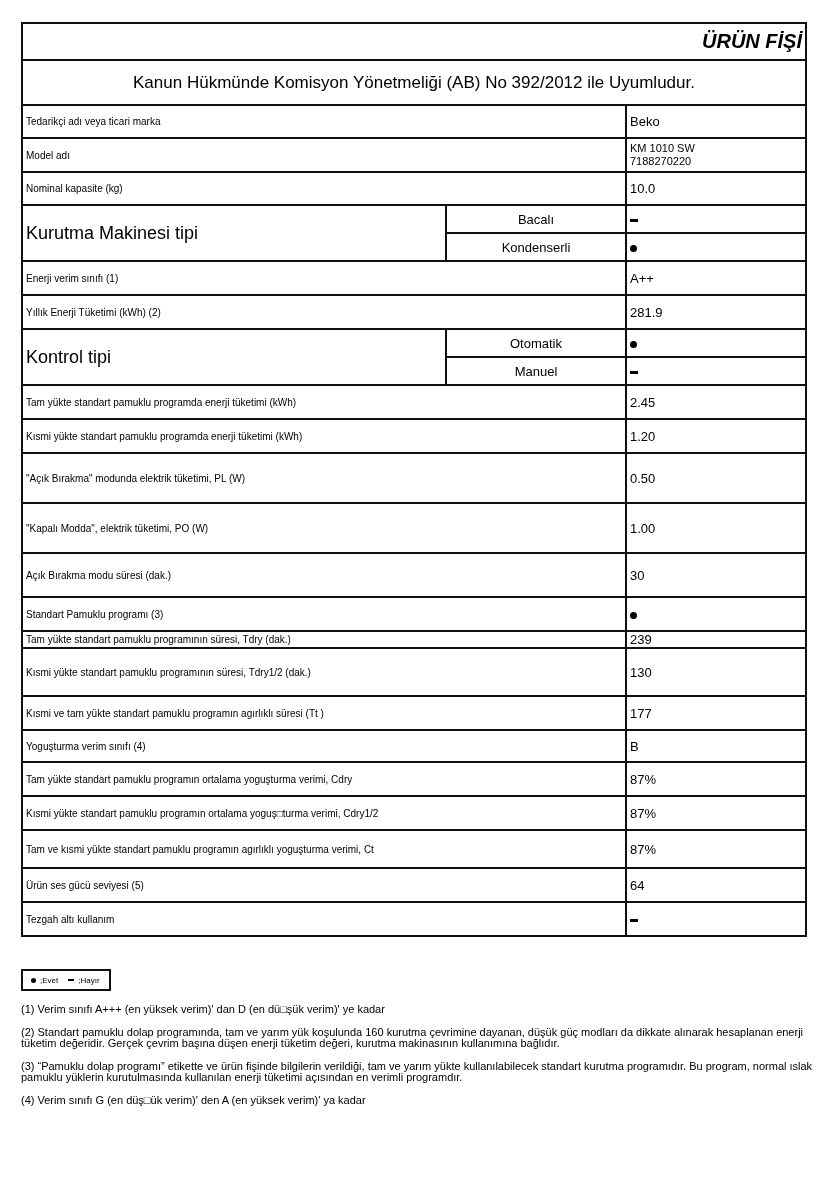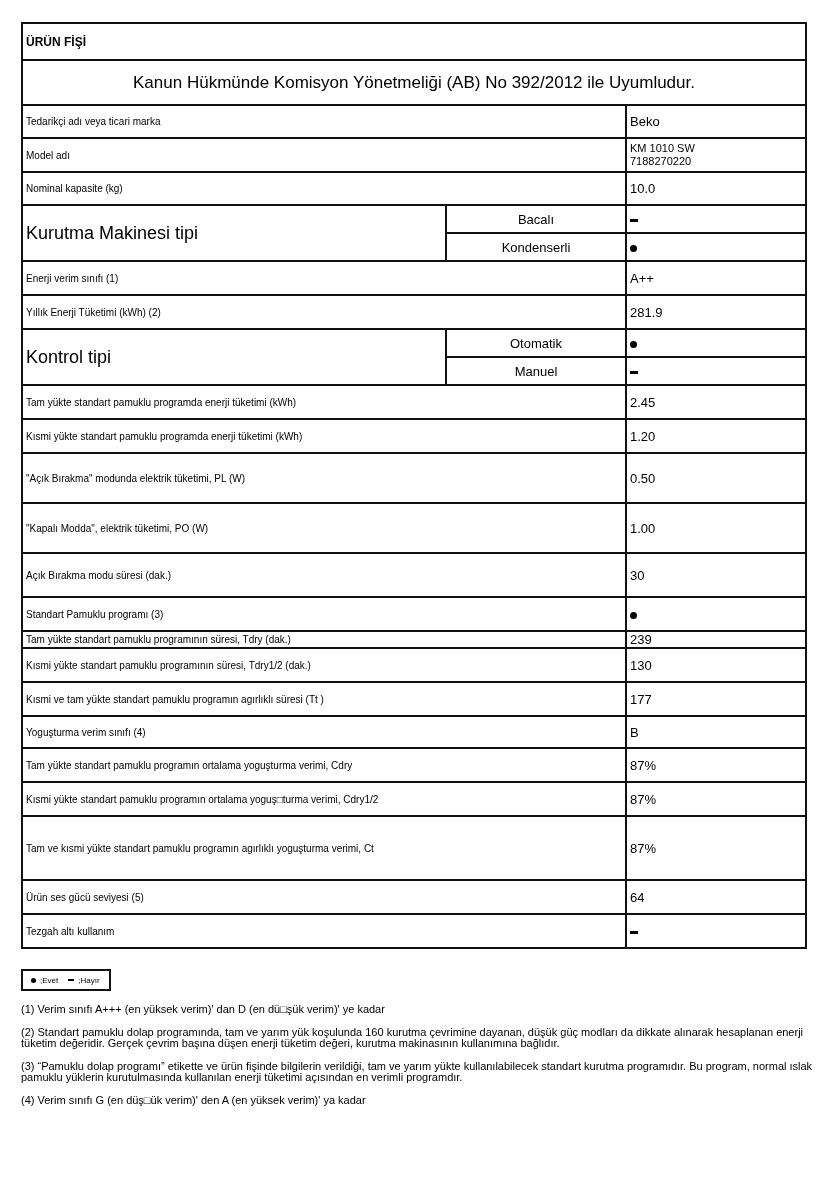--- a/index.html
+++ b/index.html
@@ -1,20 +1,20 @@
 <!DOCTYPE html>
 <html><head>
 <meta charset="utf-8">
 <style>
   html, body { margin: 0; padding: 0; background: #ffffff; }
   body { width: 839px; height: 1190px; position: relative; font-family: "Liberation Sans", sans-serif; color: #000; overflow: hidden; }
   .sheet { position: absolute; left: 21px; top: 22px; width: 784px; }
   table.fiche { border-collapse: collapse; width: 784px; table-layout: fixed; }
   table.fiche td { border: 2px solid #111; padding: 0 3px; vertical-align: middle; }
-  .title { text-align: left; font-weight: bold; font-size: 12px; height: 35px; }
+  .title { text-align: right; font-weight: bold; font-size: 20px; height: 35px; font-style: italic; }
   .subtitle { text-align: center; font-size: 17px; height: 43px; border-radius: 13px; }
   .lbl { font-size: 10px; }
   .lbl-big { font-size: 18px; }
   .sub { text-align: center; font-size: 13px; }
   .val { text-align: left; font-size: 13px; }
   .val-small { font-size: 11px; line-height: 13px; }
   .dash { display: inline-block; width: 8px; height: 3px; background: #000; vertical-align: middle; }
   .dot { display: inline-block; width: 7px; height: 7px; border-radius: 50%; background: #000; vertical-align: middle; }
   .legend { position: absolute; left: 21px; top: 969px; width: 90px; height: 22px; border: 2px solid #111; font-size: 8px; display: flex; align-items: center; padding-left: 8px; box-sizing: border-box; gap: 4px; }
   .legend .dot { width: 5px; height: 5px; }
@@ -106,41 +106,41 @@
       <td class="val">30</td>
     </tr>
     <tr style="height:34px">
       <td colspan="2" class="lbl">Standart Pamuklu programı (3)</td>
       <td class="val"><span class="dot"></span></td>
     </tr>
     <tr style="height:16px">
       <td colspan="2" class="lbl">Tam yükte standart pamuklu programının süresi, Tdry (dak.)</td>
       <td class="val">239</td>
     </tr>
-    <tr style="height:34px">
+    <tr style="height:48px">
       <td colspan="2" class="lbl">Kısmi yükte standart pamuklu programının süresi, Tdry1/2 (dak.)</td>
       <td class="val">130</td>
     </tr>
     <tr style="height:34px">
       <td colspan="2" class="lbl">Kısmi ve tam yükte standart pamuklu programın agırlıklı süresi (Tt )</td>
       <td class="val">177</td>
     </tr>
     <tr style="height:32px">
       <td colspan="2" class="lbl">Yoguşturma verim sınıfı (4)</td>
       <td class="val">B</td>
     </tr>
     <tr style="height:34px">
       <td colspan="2" class="lbl">Tam yükte standart pamuklu programın ortalama yoguşturma verimi, Cdry</td>
       <td class="val">87%</td>
     </tr>
     <tr style="height:34px">
       <td colspan="2" class="lbl">Kısmi yükte standart pamuklu programın ortalama yoguş□turma verimi, Cdry1/2</td>
       <td class="val">87%</td>
     </tr>
-    <tr style="height:64px">
+    <tr style="height:38px">
       <td colspan="2" class="lbl">Tam ve kısmi yükte standart pamuklu programın agırlıklı yoguşturma verimi, Ct</td>
       <td class="val">87%</td>
     </tr>
     <tr style="height:34px">
       <td colspan="2" class="lbl">Ürün ses gücü seviyesi (5)</td>
       <td class="val">64</td>
     </tr>
     <tr style="height:34px">
       <td colspan="2" class="lbl">Tezgah altı kullanım</td>
       <td class="val"><span class="dash"></span></td>

